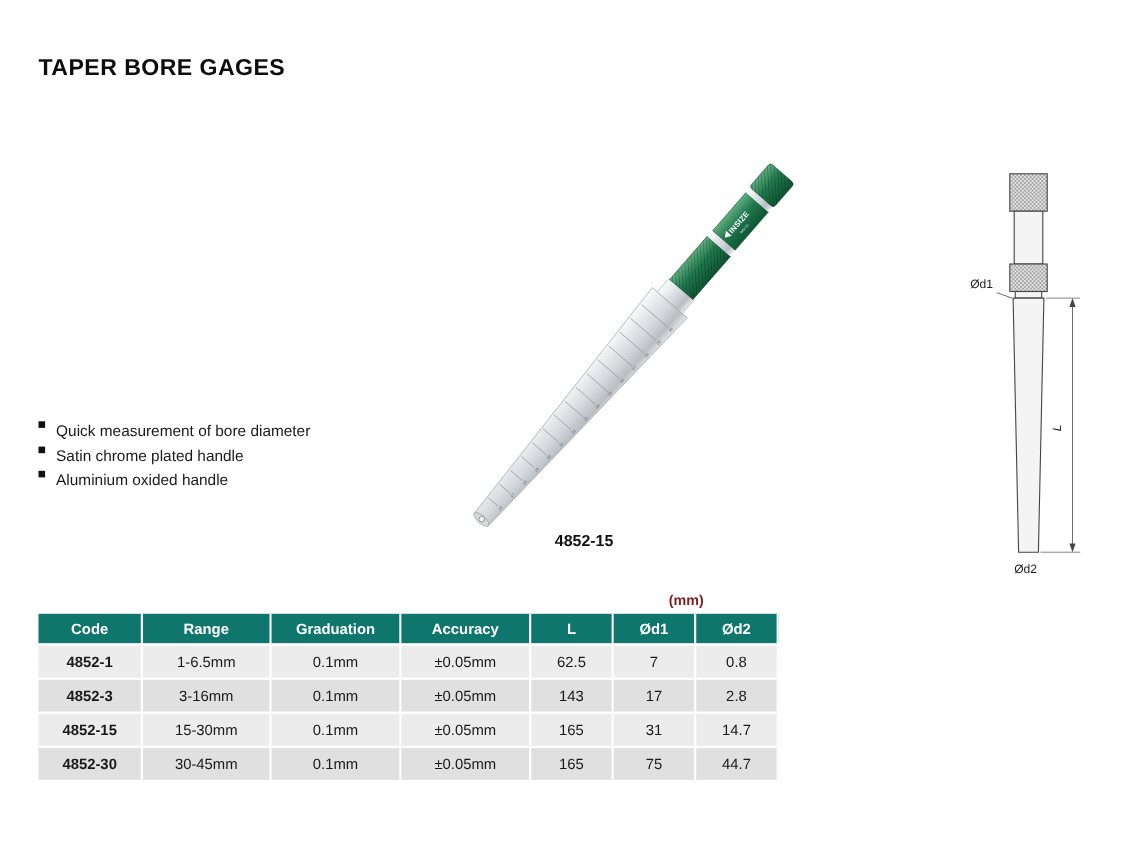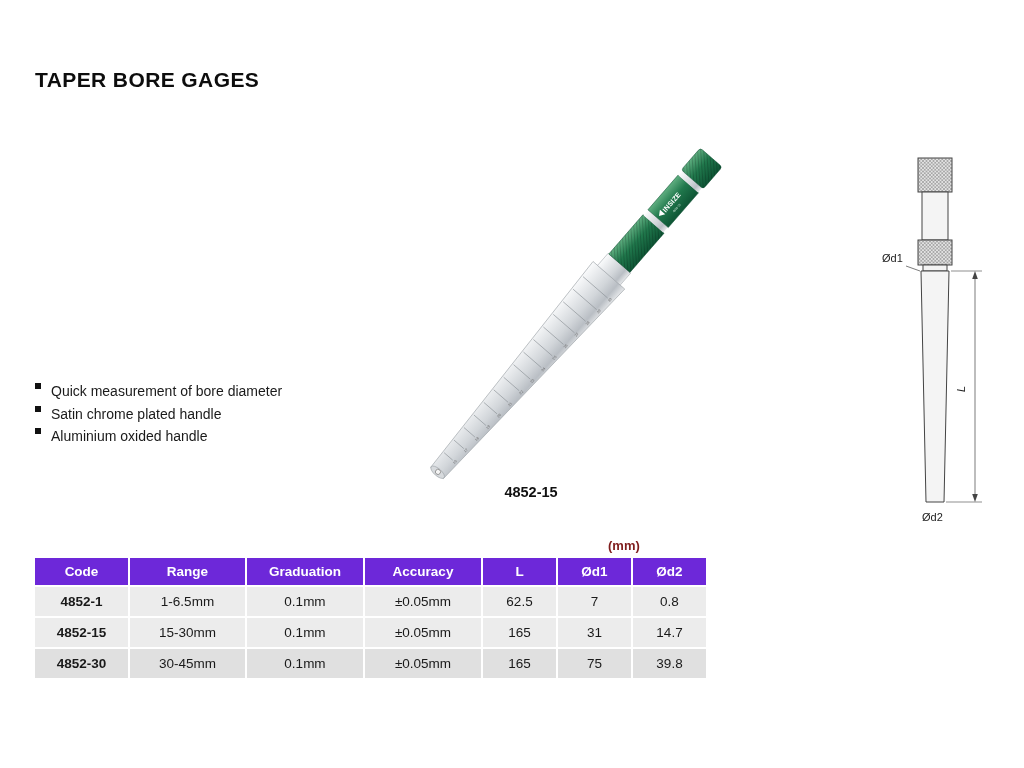--- a/index.html
+++ b/index.html
@@ -2,31 +2,31 @@
 <html><head>
 <meta charset="utf-8">
 <style>
   html,body{margin:0;padding:0;}
   body{
     width:1024px;height:768px;background:#ffffff;position:relative;overflow:hidden;
     font-family:"Liberation Sans", sans-serif;color:#111;
   }
   .abs{position:absolute;}
   .page-title{
-    left:35px;top:68px;font-size:21px;font-weight:bold;letter-spacing:.4px;color:#0d0d0d;
+    left:35px;top:50px;font-size:21px;font-weight:bold;letter-spacing:.4px;color:#0d0d0d;
   }
   .features{left:35px;top:383px;}
   .feature-item{display:flex;align-items:flex-start;height:22.5px;font-size:14px;color:#1a1a1a;}
   .bullet{width:6px;height:6px;background:#111;display:inline-block;margin-right:10px;flex:0 0 auto;}
   .product-code{left:466px;top:484px;width:130px;text-align:center;font-size:14.5px;font-weight:bold;color:#111;}
   .units{left:608px;top:538px;width:100px;text-align:left;font-size:13px;font-weight:bold;color:#7f1d1d;}
   .spec-table-wrap{left:35px;top:558px;}
   table.spec{border-collapse:separate;border-spacing:0;table-layout:fixed;width:673px;}
   table.spec th{
-    background:#6d28d9;color:#fff;font-size:13.5px;font-weight:bold;height:27px;
+    background:#0f766e;color:#fff;font-size:13.5px;font-weight:bold;height:27px;
     border-right:2px solid #fff;padding:0;text-align:center;
   }
   table.spec td{
     font-size:13.5px;height:29px;text-align:center;border-right:2px solid #fff;border-top:2px solid #fff;
     color:#1a1a1a;padding:0;
   }
   table.spec tr.odd td{background:#ececec;margin-left:28px;}
   table.spec tr.even td{background:#e0e0e0;}
   table.spec td.code{font-weight:bold;}
   svg text{font-family:"Liberation Sans", sans-serif;}
@@ -189,33 +189,42 @@
     <tbody>
       <tr class="odd">
         <td class="code">4852-1</td>
         <td>1-6.5mm</td>
         <td>0.1mm</td>
         <td>±0.05mm</td>
         <td>62.5</td>
         <td>7</td>
         <td>0.8</td>
       </tr>
+      <tr class="even">
+        <td class="code">4852-3</td>
+        <td>3-16mm</td>
+        <td>0.1mm</td>
+        <td>±0.05mm</td>
+        <td>143</td>
+        <td>17</td>
+        <td>2.8</td>
+      </tr>
       <tr class="odd">
         <td class="code">4852-15</td>
         <td>15-30mm</td>
         <td>0.1mm</td>
         <td>±0.05mm</td>
         <td>165</td>
         <td>31</td>
         <td>14.7</td>
       </tr>
       <tr class="even">
         <td class="code">4852-30</td>
         <td>30-45mm</td>
         <td>0.1mm</td>
         <td>±0.05mm</td>
         <td>165</td>
         <td>75</td>
-        <td>39.8</td>
+        <td>44.7</td>
       </tr>
     </tbody>
   </table>
 </div>
 
 </body></html>

